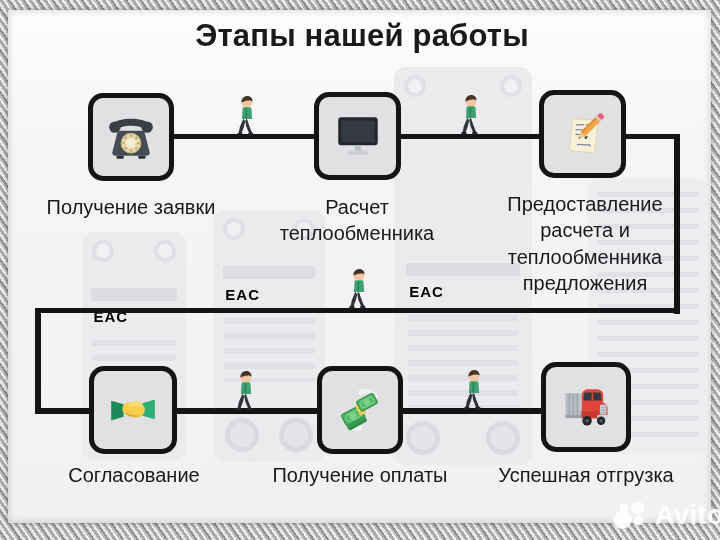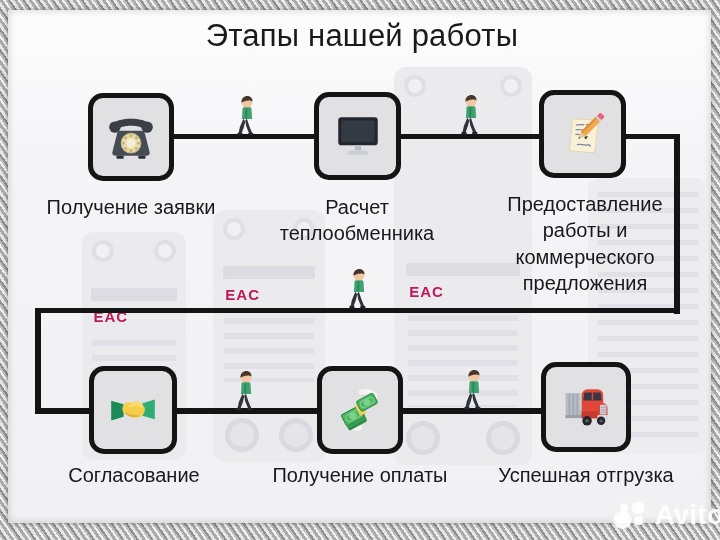--- a/index.html
+++ b/index.html
@@ -19,40 +19,40 @@
     overflow:hidden;
   }
   
   .plate { position:absolute; background:#ebebee; border-radius:12px; z-index:1; }
   .plate .port { position:absolute; width:22px; height:22px; border-radius:50%;
     background:#f1f1f4; border:4px solid #dfdfe4; top:8px; }
   .plate .port.tl { left:10px; } .plate .port.tr { right:10px; }
   .plate .band { position:absolute; left:9%; right:9%; top:56px; height:13px;
     background:#dcdce2; border-radius:2px; }
   .plate .eac { position:absolute; left:11%; top:76px; font-size:15px; font-weight:700;
-    color:#be185d; letter-spacing:1px; }
+    color:#000000; letter-spacing:1px; }
   .plate .grid { position:absolute; left:10%; right:10%; top:108px; height:64px;
     background: repeating-linear-gradient(180deg,#e0e0e6 0 6px, transparent 6px 15px); }
   .plate .bport { position:absolute; bottom:10px; width:34px; height:34px; border-radius:50%;
     background:#e4e4e9; border:5px solid #d9d9df; }
   .plate .bport.bl { left:12px; } .plate .bport.br { right:12px; }
   .plate.doc { background:#ededf0; }
   .plate.doc .rows { position:absolute; left:8%; right:8%; top:14px; bottom:14px;
     background: repeating-linear-gradient(180deg,#e0e0e6 0 5px, transparent 5px 16px); }
   
   .line { position:absolute; background:#141414; z-index:2; }
   
   .stagebox { position:absolute; border:5px solid #141414; border-radius:15px;
     background:#e1e1e4; z-index:3; display:flex; align-items:center; justify-content:center; }
   .stagebox svg { display:block; }
   
   .stagelabel { position:absolute; z-index:3; text-align:center; color:#19191b;
     font-size:20px; font-weight:500; line-height:1.32; letter-spacing:0; }
   .title { position:absolute; left:0; right:16px; top:8px; text-align:center; z-index:5;
-    font-size:31px; font-weight:400; color:#1a1a1c; letter-spacing:.2px;padding-left:21px; }
+    font-size:31px; font-weight:700; color:#1a1a1c; letter-spacing:.2px;padding-left:21px; }
   
   .walker { position:absolute; width:24px; height:44px; z-index:4; }
   
   .avito { position:absolute; left:606px; top:496px; z-index:30; display:flex;
     align-items:center; color:rgba(255,255,255,.92); }
   .avito .brand { font-size:27px; font-weight:700; margin-left:3px; letter-spacing:.5px; }
   .hiddendefs { position:absolute; width:0; height:0; overflow:hidden; }
 </style>
 </head>
 <body>
@@ -239,21 +239,21 @@
       <rect x="36.5" y="33.5" width="10.5" height="3.6" rx="1.3" fill="#d4d8dd"></rect>
       <circle cx="27" cy="38.8" r="4.4" fill="#23262b"></circle>
         <circle cx="27" cy="38.8" r="1.7" fill="#5a5f66"></circle>
       <circle cx="40" cy="38.8" r="3.9" fill="#23262b"></circle>
         <circle cx="40" cy="38.8" r="1.5" fill="#5a5f66"></circle>
     </svg>
   </div>
 
   <div class="stagelabel" style="left:23px; top:184px; width:200px;">Получение заявки</div>
   <div class="stagelabel" style="left:269px; top:184px; width:160px;">Расчет теплообменника</div>
-  <div class="stagelabel" style="left:487px; top:181px; width:180px;">Предоставление работы и коммерческого предложения</div>
+  <div class="stagelabel" style="left:487px; top:181px; width:180px;">Предоставление расчета и теплообменника предложения</div>
   <div class="stagelabel" style="left:252px; top:452px; width:200px;">Получение оплаты</div>
   <div class="stagelabel" style="left:26px; top:452px; width:200px;">Согласование</div>
   <div class="stagelabel" style="left:468px; top:452px; width:220px;text-align:center;">Успешная отгрузка</div>
 
   <svg class="walker" style="left:226px; top:84px;" viewBox="0 0 26 48">
       <use href="#walker-symbol"></use>
     </svg>
   <svg class="walker" style="left:450px; top:83px;" viewBox="0 0 26 48">
       <use href="#walker-symbol"></use>
     </svg>

